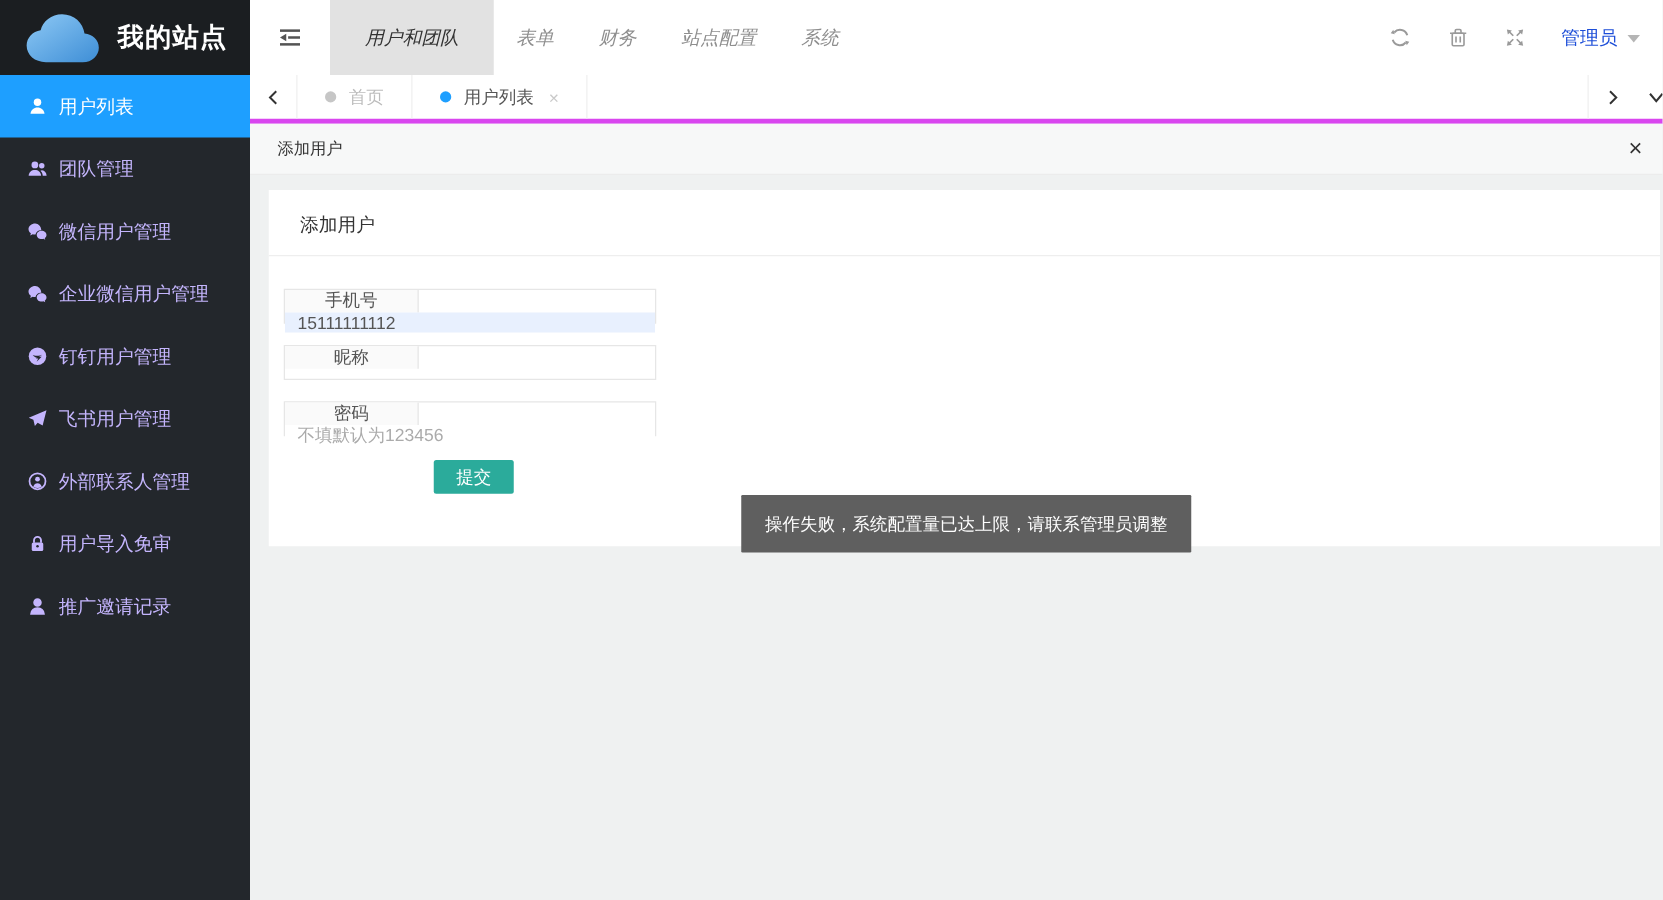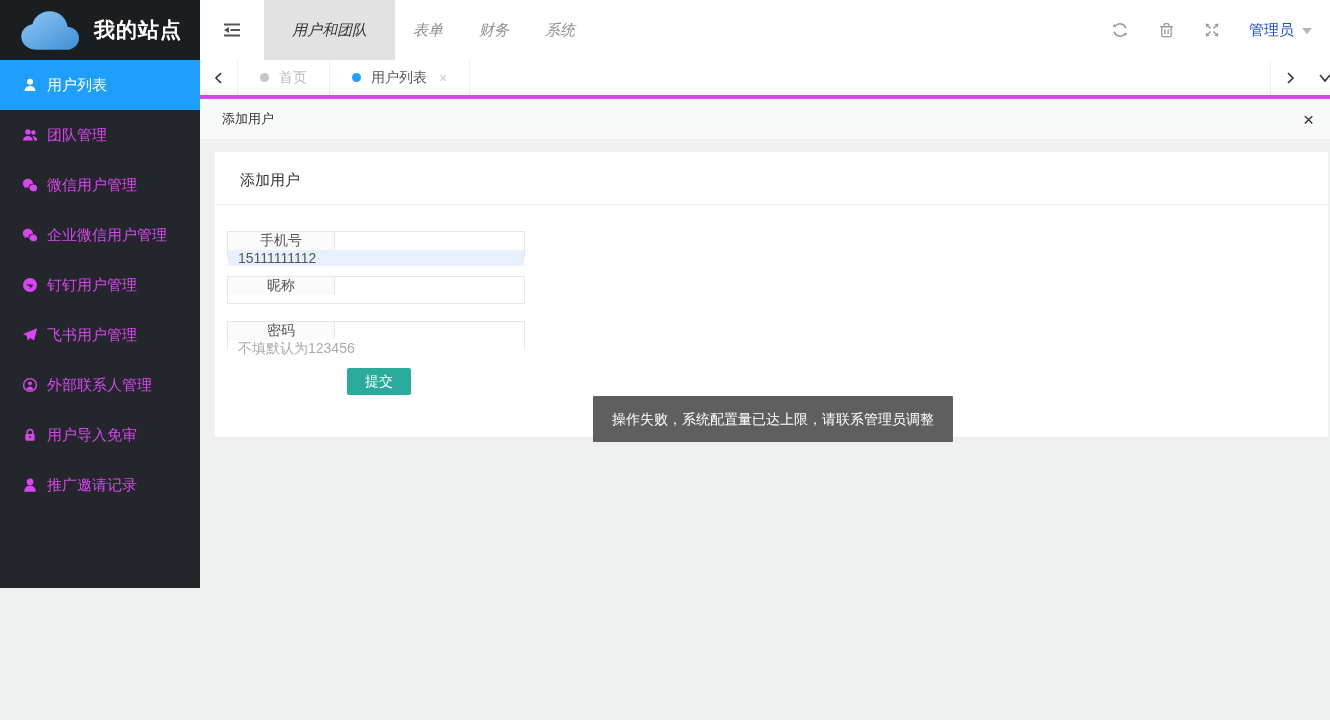--- a/index.html
+++ b/index.html
@@ -1,24 +1,24 @@
 <!DOCTYPE html>
 <html><head>
 <meta charset="utf-8">
 <style>
   * { margin:0; padding:0; box-sizing:border-box; }
   html,body { width:1330px; height:720px; overflow:hidden;
     font-family:"Liberation Sans","DejaVu Sans",sans-serif; background:#eff1f1; }
 
   
-  .sidebar { position:absolute; left:0; top:0; width:200px; height:588px; background:#23272c; z-index:5; }
+  .sidebar { position:absolute; left:0; top:0; width:200px; height:720px; background:#23272c; z-index:5; }
   .logo { height:60px; background:#1b1e21; display:flex; align-items:center; padding-left:14px; }
   .logo-cloud { width:74px; height:44px; margin-right:6px; }
   .logo-title { color:#ffffff; font-size:21px; font-weight:bold; letter-spacing:1px; }
-  .side-item { height:50px; display:flex; align-items:center; padding-left:21px; color:#d946ef; cursor:pointer; --item-bg:#23272c; }
+  .side-item { height:50px; display:flex; align-items:center; padding-left:21px; color:#c4b5fd; cursor:pointer; --item-bg:#23272c; }
   .side-item.active { background:#1E9FFF; color:#ffffff; --item-bg:#1E9FFF; }
   .side-item .sicon { width:17px; height:17px; margin-right:9px; flex:none; display:flex; align-items:center; justify-content:center; }
   .side-item .sicon svg { width:16px; height:16px; fill:currentColor; }
   .side-item .slabel { font-size:15px; }
 
   
   .main { position:absolute; left:200px; top:0; right:0; height:720px; }
   .header { position:absolute; left:0; top:0; right:0; height:60px; background:#ffffff; display:flex; align-items:stretch; }
   .collapse-btn { width:64px; display:flex; align-items:center; justify-content:center; color:#545454; cursor:pointer; }
   .nav-tabs { display:flex; align-items:stretch;font-style:italic; }
@@ -188,20 +188,23 @@
       <div class="nav-tab active">
           <span>用户和团队</span>
         </div>
       <div class="nav-tab plain">
           <span>表单</span>
         </div>
       <div class="nav-tab plain">
           <span>财务</span>
         </div>
       <div class="nav-tab plain">
+          <span>站点配置</span>
+        </div>
+      <div class="nav-tab plain">
           <span>系统</span>
         </div>
     </div>
     <div class="header-right">
       <div class="hicon">
         <svg class="icon-svg" width="16" height="16" viewBox="0 0 16 16" fill="none" stroke="currentColor" stroke-width="1.6">
           <path d="M13.8 6.2A6 6 0 0 0 3.4 4.0"></path>
             <path d="M2.2 9.8a6 6 0 0 0 10.4 2.2"></path>
           <polygon points="2.6,1.8 3.8,5.4 0.6,4.6" fill="currentColor" stroke="none"></polygon>
           <polygon points="13.4,14.2 12.2,10.6 15.4,11.4" fill="currentColor" stroke="none"></polygon>

